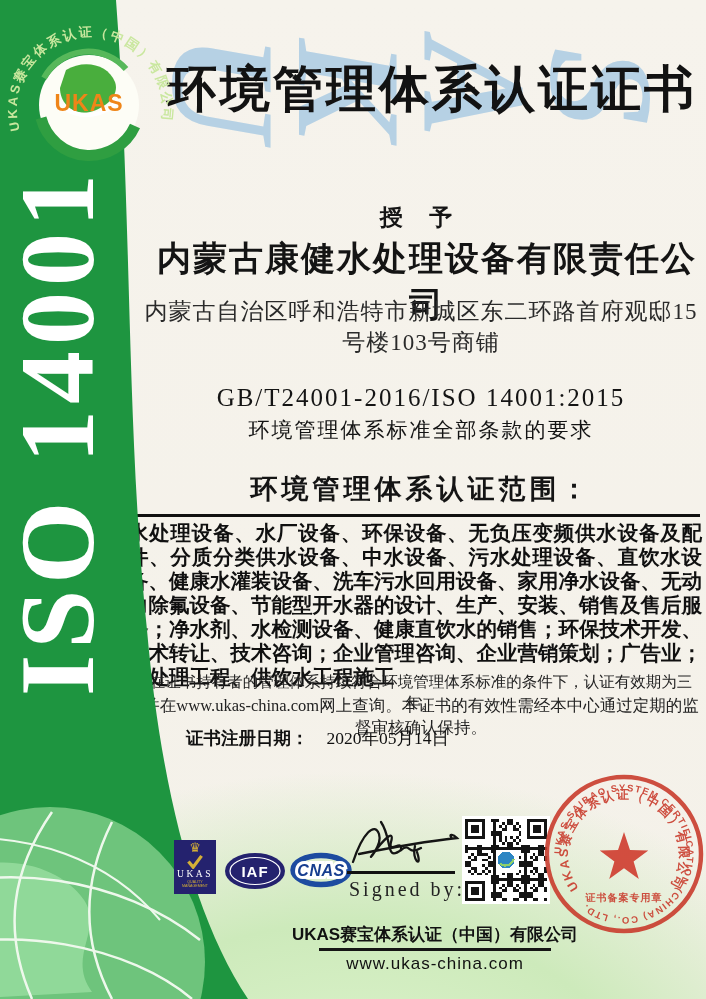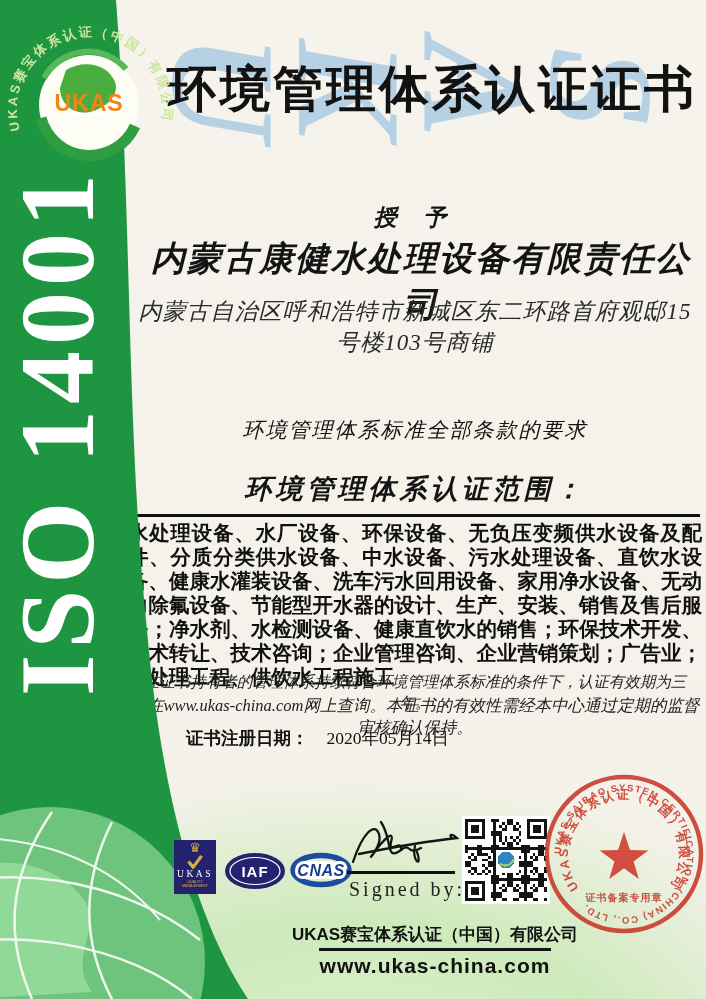--- a/index.html
+++ b/index.html
@@ -25,21 +25,21 @@
   #watermark span{display:inline-block;width:126px;text-align:center;
     font-family:"Liberation Serif",serif;font-style:italic;font-weight:bold;
     font-size:148px;line-height:160px;color:#b6d1e4;transform:rotate(90deg);}
 
   
   #title{left:158px;top:56px;width:548px;z-index:2;font-family:"Liberation Serif",serif;
     font-weight:bold;font-size:50px;letter-spacing:3px;color:#121212;white-space:nowrap;text-align:center;}
   #certno{left:400px;top:152px;width:290px;z-index:2;font-family:"Liberation Serif",serif;
     font-weight:bold;font-size:21px;color:#1a1a1a;letter-spacing:1px;}
 
-  .center-block{left:130px;width:570px;text-align:center;z-index:2;color:#141414;font-style:italic;}
+  .center-block{left:136px;width:570px;text-align:center;z-index:2;color:#141414;}
   #award-label{top:202px;font-weight:bold;font-size:23px;letter-spacing:10px;}
   #company{top:236px;font-family:"Liberation Serif",serif;font-weight:bold;font-size:34px;letter-spacing:2px;padding-left:6px;}
   #address{top:296px;font-family:"Liberation Serif",serif;font-size:23px;color:#2a2a2a;letter-spacing:1px;}
   #conf1{top:353px;font-weight:bold;font-size:22px;letter-spacing:1px;}
   #conf2{top:384px;font-family:"Liberation Serif",serif;font-size:25px;letter-spacing:2px;}
   #conf3{top:416px;font-family:"Liberation Serif",serif;font-size:21px;letter-spacing:2px;}
   #scope-head{top:471px;font-family:"Liberation Serif",serif;font-weight:bold;font-size:27px;letter-spacing:4px;}
   #rule{left:128px;top:514px;width:572px;height:3px;background:#101010;z-index:2;}
   #scope-text{left:128px;top:521px;width:574px;z-index:2;font-weight:bold;font-size:20.5px;
     line-height:24px;text-align:justify;color:#101010;}
@@ -70,21 +70,21 @@
   
   #qr{left:462px;top:816px;width:84px;height:84px;background:#fff;padding:2px;z-index:4;}
 
   
   #stamp{left:538px;top:768px;z-index:5;opacity:.89;}
 
   
   #footer{left:285px;top:923px;width:300px;text-align:center;z-index:4;color:#111;}
   #footer-company{font-weight:bold;font-size:17px;}
   #footer-underline{width:232px;height:3px;background:#151515;margin:2px auto 3px auto;}
-  #footer-site{font-weight:bold;font-size:21px;letter-spacing:1px;}
+  #footer-site{font-weight:normal;font-size:17px;letter-spacing:1px;}
 </style>
 </head>
 <body>
 
 <div id="page">
 
   <svg id="band" class="abs" width="706" height="999" viewBox="0 0 706 999">
     <defs>
       <clipPath id="bandclip">
         <path d="M0,0 L116,0 C132,210 126,430 147,630 C160,780 192,915 248,999 L0,999 Z"></path>
@@ -125,20 +125,21 @@
       <span>A</span>
       <span>S</span>
     </div>
 
   <div id="title" class="abs">环境管理体系认证证书</div>
 
   <div id="award-label" class="abs center-block">授 予</div>
   <div id="company" class="abs center-block">内蒙古康健水处理设备有限责任公司</div>
   <div id="address" class="abs center-block">内蒙古自治区呼和浩特市新城区东二环路首府观邸15号楼103号商铺</div>
 
+  <div id="conf2" class="abs center-block">GB/T24001-2016/ISO 14001:2015</div>
   <div id="conf3" class="abs center-block">环境管理体系标准全部条款的要求</div>
 
   <div id="scope-head" class="abs center-block">环境管理体系认证范围：</div>
   <div id="rule" class="abs"></div>
   <div id="scope-text" class="abs">水处理设备、水厂设备、环保设备、无负压变频供水设备及配件、分质分类供水设备、中水设备、污水处理设备、直饮水设备、健康水灌装设备、洗车污水回用设备、家用净水设备、无动力除氟设备、节能型开水器的设计、生产、安装、销售及售后服务；净水剂、水检测设备、健康直饮水的销售；环保技术开发、技术转让、技术咨询；企业管理咨询、企业营销策划；广告业；水处理工程、供饮水工程施工</div>
 
   <div id="note1" class="abs center-block">在证书持有者的管理体系持续符合环境管理体系标准的条件下，认证有效期为三年。</div>
   <div id="note2" class="abs center-block">并在www.ukas-china.com网上查询。本证书的有效性需经本中心通过定期的监督审核确认保持。</div>
 
   <div id="dates" class="abs">

